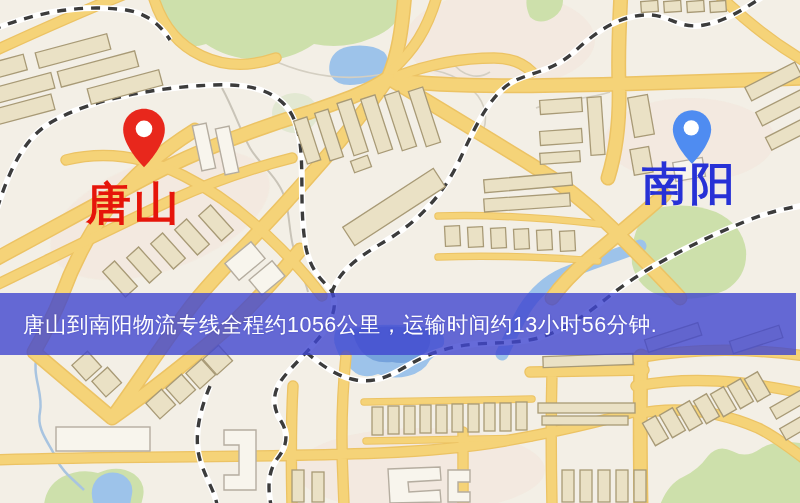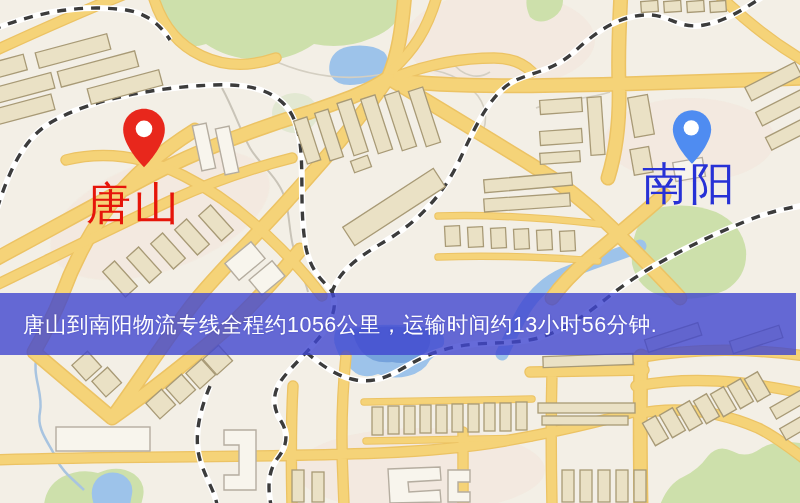--- a/index.html
+++ b/index.html
@@ -13,21 +13,21 @@
   .banner-bg{position:absolute;inset:0;opacity:0.8;}
   .banner-text{
     position:absolute;left:23px;top:50%;transform:translateY(-50%);
     font-size:21.5px;letter-spacing:0.5px;white-space:nowrap;
     text-shadow:0 0 2px rgba(40,40,160,.4);
   }
   .pin{position:absolute;z-index:20;}
   .pin-origin{left:119px;top:105px;width:50px;height:66px;}
   .pin-destination{left:669px;top:107px;width:46px;height:60px;}
   .city-label{
-    position:absolute;z-index:25;font-weight:400;font-size:45px;line-height:1;
+    position:absolute;z-index:25;font-weight:700;font-size:45px;line-height:1;
     letter-spacing:3px;white-space:nowrap;text-align:right;
   }
   .label-origin{left:86px;top:181px;}
   .label-destination{left:642px;top:161px;}
 </style>
 </head>
 <body>
 
 <div class="stage">
 

